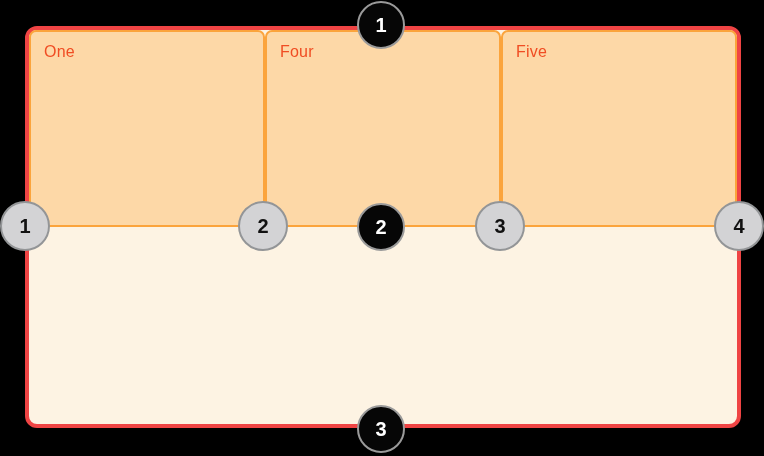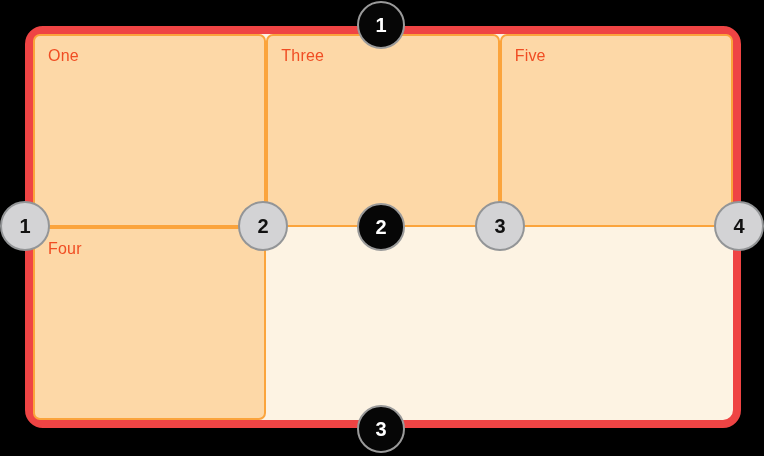--- a/index.html
+++ b/index.html
@@ -17,22 +17,22 @@
   }
   
   .grid-container {
     position: absolute;
     left: 25px;
     top: 26px;
     width: 716px;
     height: 402px;
     box-sizing: border-box;
     background: #FDF3E3;
-    border: 8px solid #ef4444;
-    border-radius: 18px;
+    border: 4px solid #ef4444;
+    border-radius: 12px;
     display: grid;
     grid-template-columns: 1fr 1fr 1fr;
     grid-template-rows: 1fr 1fr;
   }
   .grid-cell {
     box-sizing: border-box;
     background: #FDD8A7;
     border: 2.5px solid #FBA43C;
     border-radius: 7px;
     padding: 10px 13px;
@@ -86,27 +86,24 @@
 </head>
 <body>
 
 <div id="canvas">
 
   <div class="grid-container">
     <div class="grid-cell">
       <span>One</span>
     </div>
     <div class="grid-cell">
-      <span>Three</span>
+      <span>Four</span>
     </div>
     <div class="grid-cell">
       <span>Five</span>
-    </div>
-    <div class="grid-cell">
-      <span>Four</span>
     </div>
     <div class="grid-cell empty"></div>
   </div>
 
   <div class="badge row r1">1</div>
   <div class="badge row r2">2</div>
   <div class="badge row r3">3</div>
 
   <div class="badge col c1">1</div>
   <div class="badge col c2">2</div>

